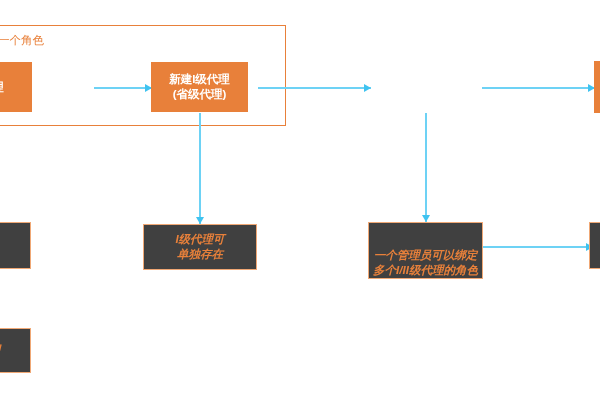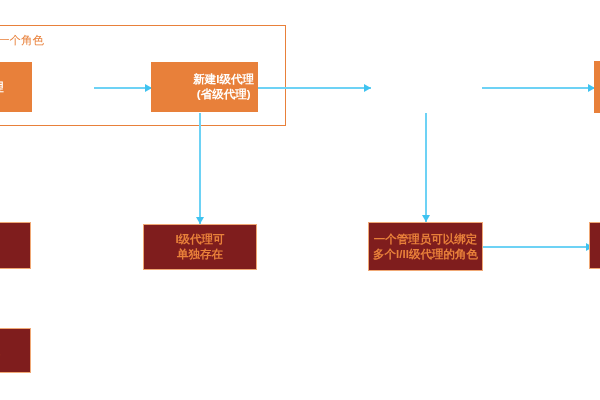--- a/index.html
+++ b/index.html
@@ -41,23 +41,24 @@
     line-height: 15px;
     font-weight: bold;
     letter-spacing: 0px;
   }
   .node.filled {
     background: #E8803A;
     border: 1px solid #E8803A;
     color: #ffffff;
   }
   .node.outlined {
-    background: #7f1d1d;
+    background: #404040;
     border: 1.5px solid #F0A875;
     color: #E8803A;
+    font-style: italic;
   }
   .node .txt {
     display: block;
     white-space: pre-line;
     padding: 0 3px;
   }
   .conn {
     position: absolute;
     background: #6DD2F5;
   }
@@ -102,40 +103,40 @@
   <div class="conn v" style="left:425px; top:113px; height:110px;"></div>
   <div class="arrow-d" style="left:421.5px; top:215px;"></div>
 
   <div class="conn h" style="left:483px; top:246px; width:112px;"></div>
   <div class="arrow-r" style="left:586px; top:242.5px;"></div>
 
   <div class="node filled" style="left:-36px; top:62px; width:68px; height:50px;">
     <span class="txt">理</span>
   </div>
 
-  <div class="node filled" style="left:151px; top:62px; width:107px; height:50px;justify-content:flex-end;">
+  <div class="node filled" style="left:151px; top:62px; width:97px; height:50px;">
     <span class="txt">新建I级代理
 (省级代理)</span>
   </div>
 
 
   <div class="node filled" style="left:594px; top:61px; width:52px; height:52px;">
     <span class="txt"></span>
   </div>
 
   <div class="node outlined" style="left:-42px; top:222px; width:73px; height:47px;">
     <span class="txt"></span>
   </div>
 
   <div class="node outlined" style="left:143px; top:224px; width:114px; height:46px;">
     <span class="txt">I级代理可
 单独存在</span>
   </div>
 
-  <div class="node outlined" style="left:368px; top:222px; width:115px; height:49px;">
+  <div class="node outlined" style="left:368px; top:222px; width:115px; height:57px;align-items:flex-end;">
     <span class="txt">一个管理员可以绑定
 多个I/II级代理的角色</span>
   </div>
 
   <div class="node outlined" style="left:589px; top:222px; width:62px; height:47px;">
     
   </div>
 
   <div class="node outlined" style="left:-42px; top:328px; width:73px; height:45px;">
     <span class="txt">理</span>

